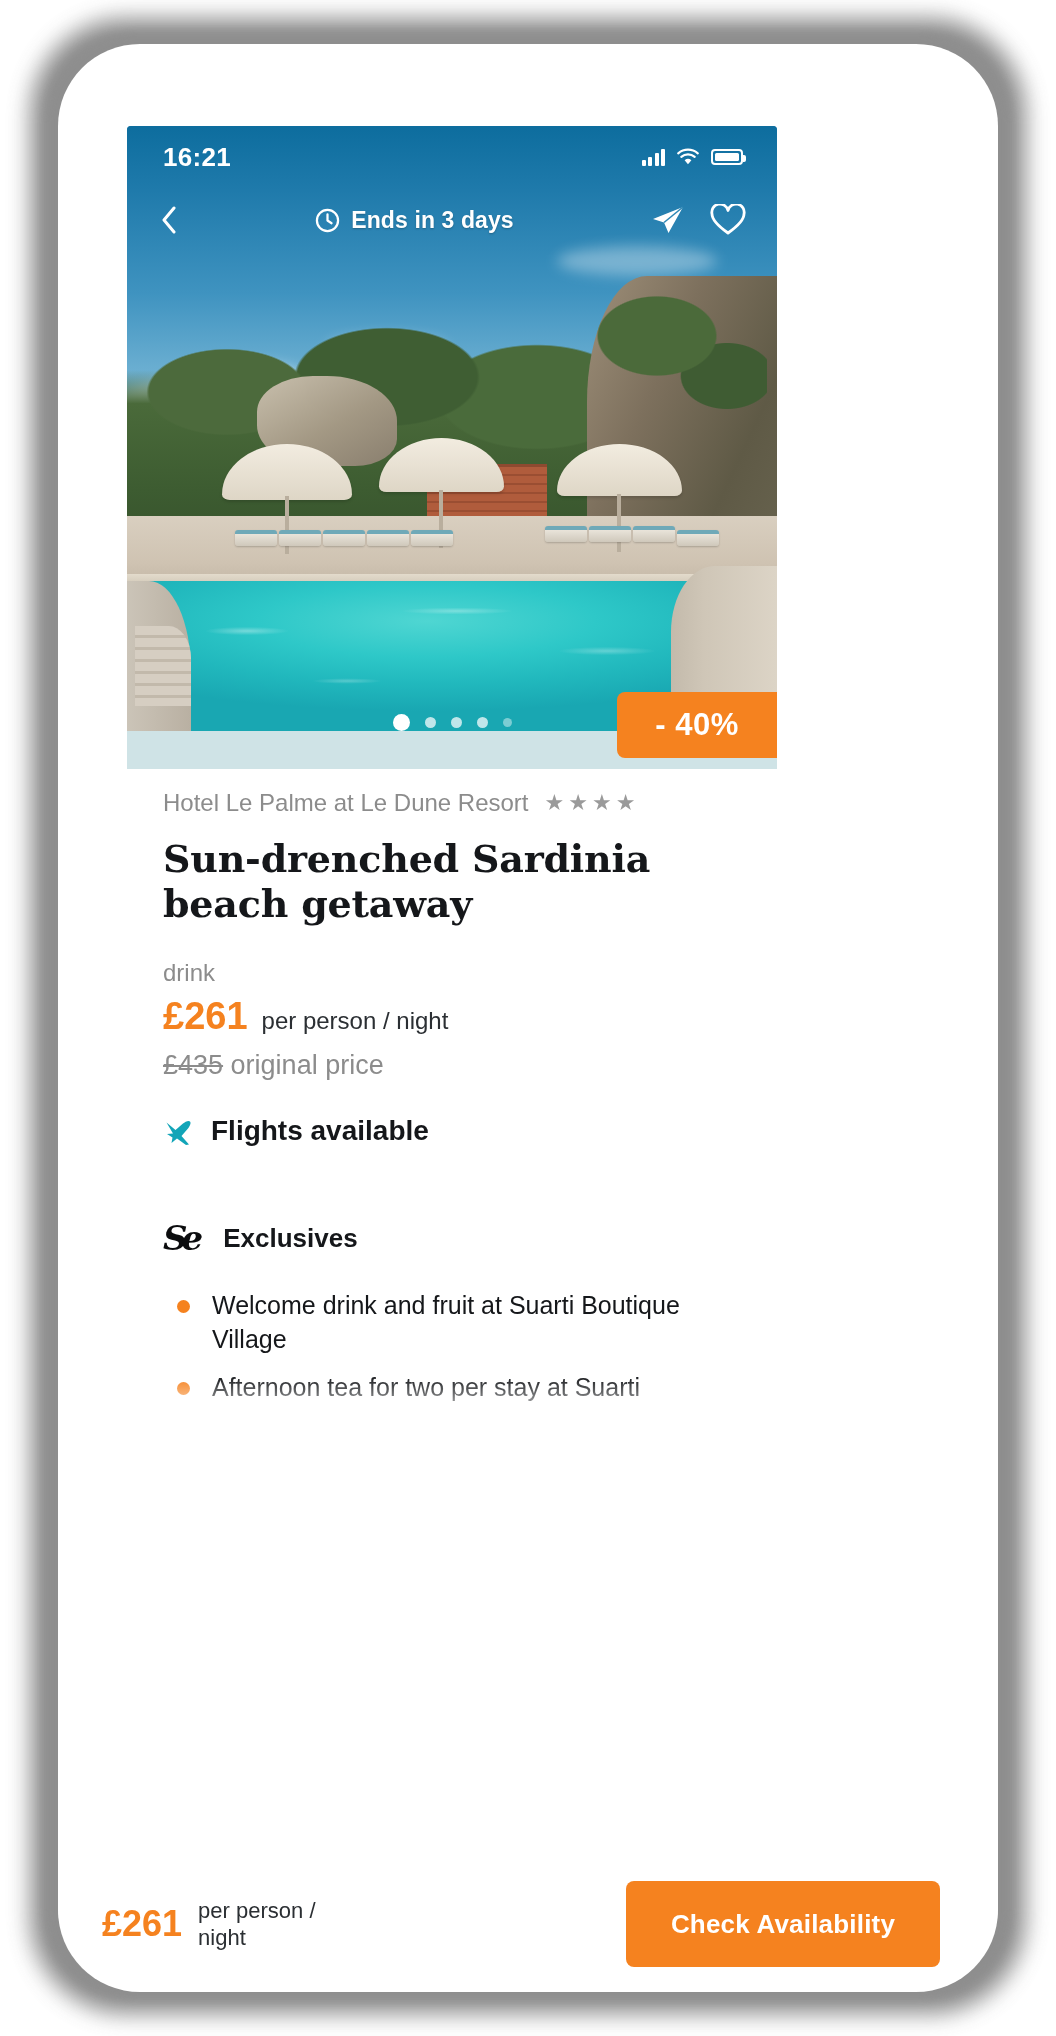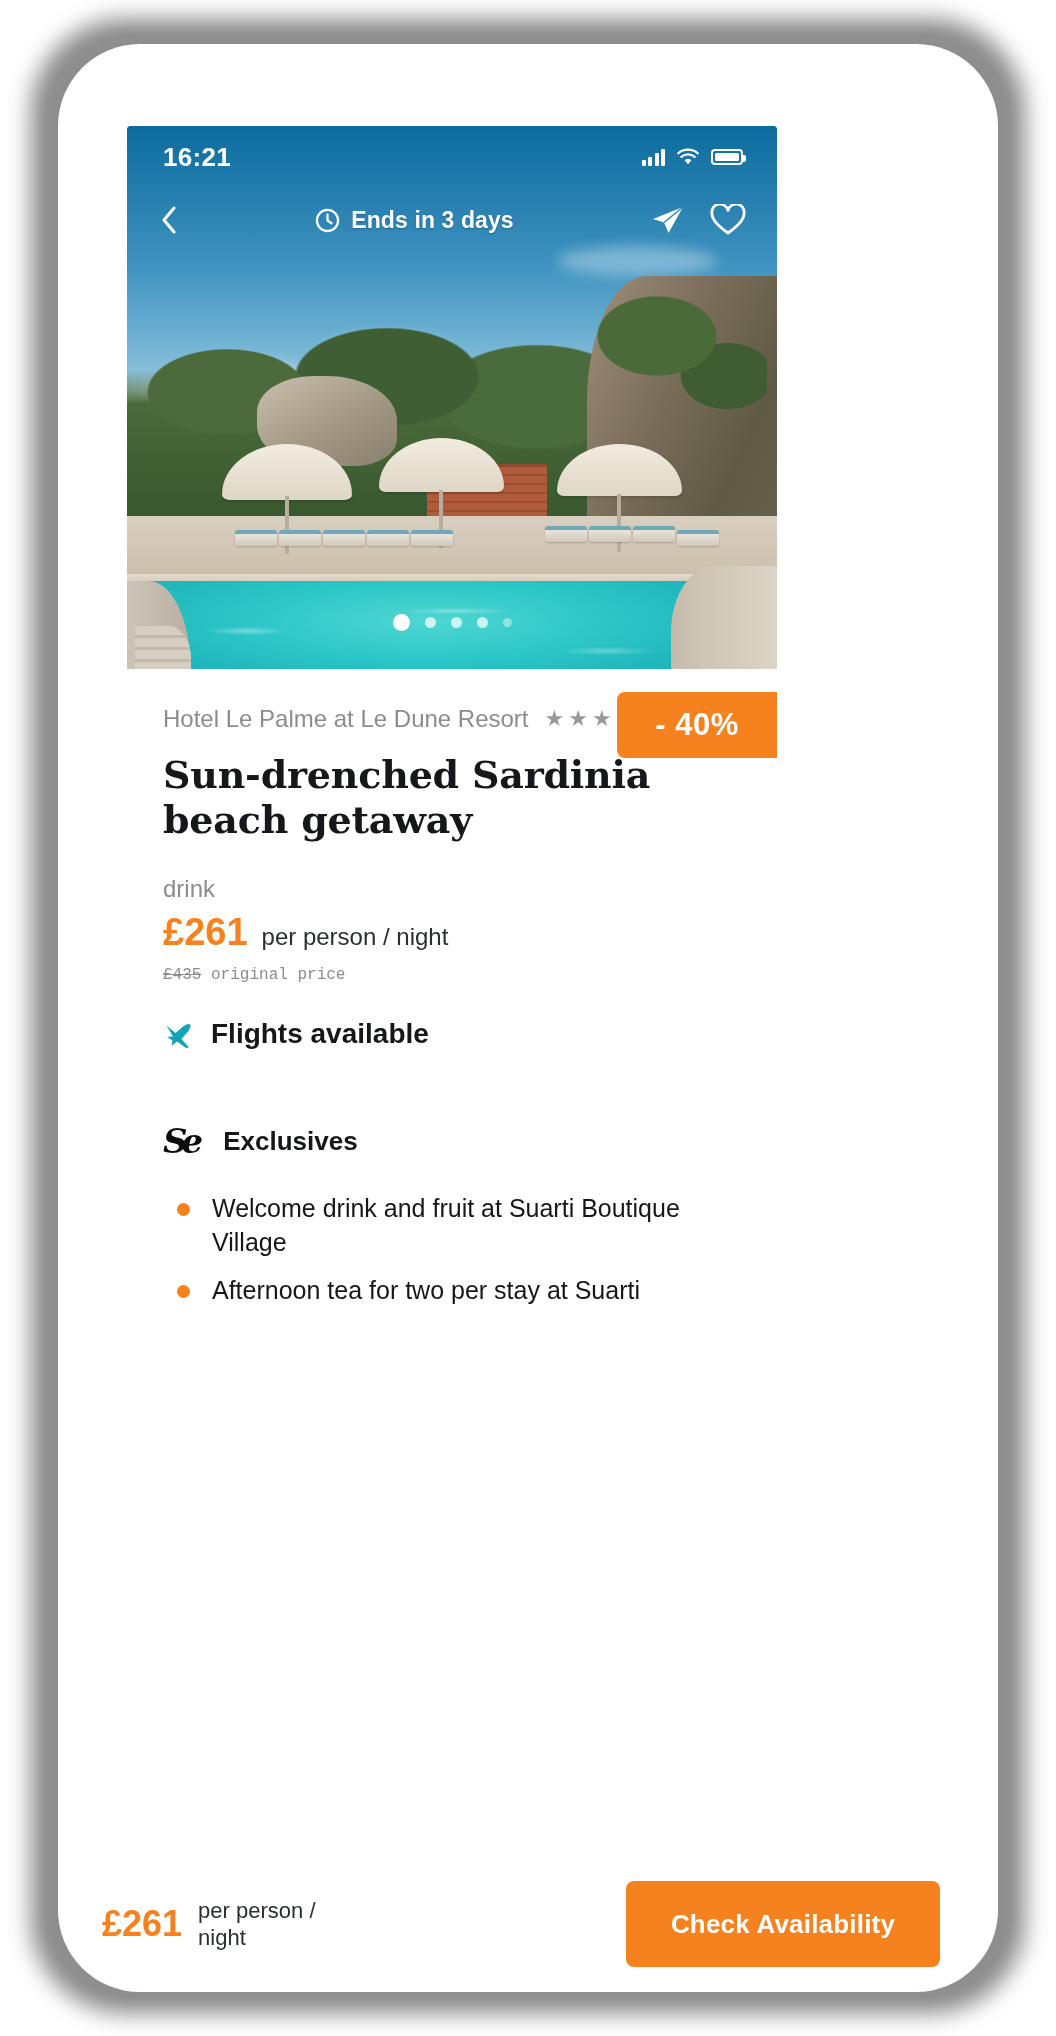--- a/index.html
+++ b/index.html
@@ -63,21 +63,21 @@
     height: 1406px;
     background: #ffffff;
     border-radius: 4px;
     overflow: hidden;
   }
 
   
   .hero {
     position: relative;
     width: 650px;
-    height: 543px;
+    height: 643px;
     overflow: hidden;
     background: #2e87b5;
   }
 
   .sky {
     position: absolute; inset: 0;
     background: linear-gradient(to bottom,
       #0d6d9e 0%, #1f7aab 10%, #3f93c0 26%, #72b3d4 40%,
       #9ecbe0 50%, #c3dfea 58%, #cfe3e6 63%);
   }
@@ -316,21 +316,21 @@
     align-items: center;
     justify-content: center;
     color: #fff;
     font-size: 31px;
     font-weight: 700;
     letter-spacing: .5px;
     z-index: 7;
   }
 
   
-  .content { padding: 36px 36px 0 36px; }
+  .content { padding: 20px 36px 0 36px; }
 
   .hotel-row {
     display: flex;
     align-items: center;
     gap: 16px;
   }
   .hotel-name {
     font-size: 24px;
     color: #8c8c8c;
     font-weight: 400;
@@ -362,21 +362,21 @@
   .price-main {
     font-size: 38px;
     font-weight: 700;
     color: #f5821f;
   }
   .price-unit {
     font-size: 24px;
     color: #2b2f33;
   }
 
-  .orig-row { margin-top: 12px; font-size: 16px; color: #8c8c8c; font-family: Liberation Mono, monospace; }
+  .orig-row { margin-top: 12px; font-size: 27px; color: #8c8c8c; }
   .orig-strike { text-decoration: line-through; }
 
   .flights-row {
     margin-top: 34px;
     display: flex;
     align-items: center;
     gap: 18px;
   }
   .flights-label { font-size: 28px; font-weight: 600; color: #15171a; }
 

